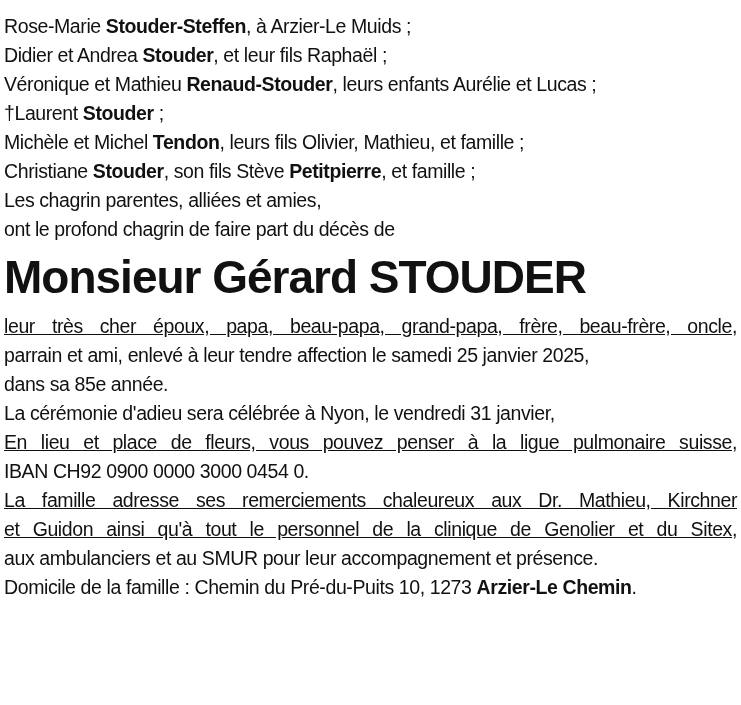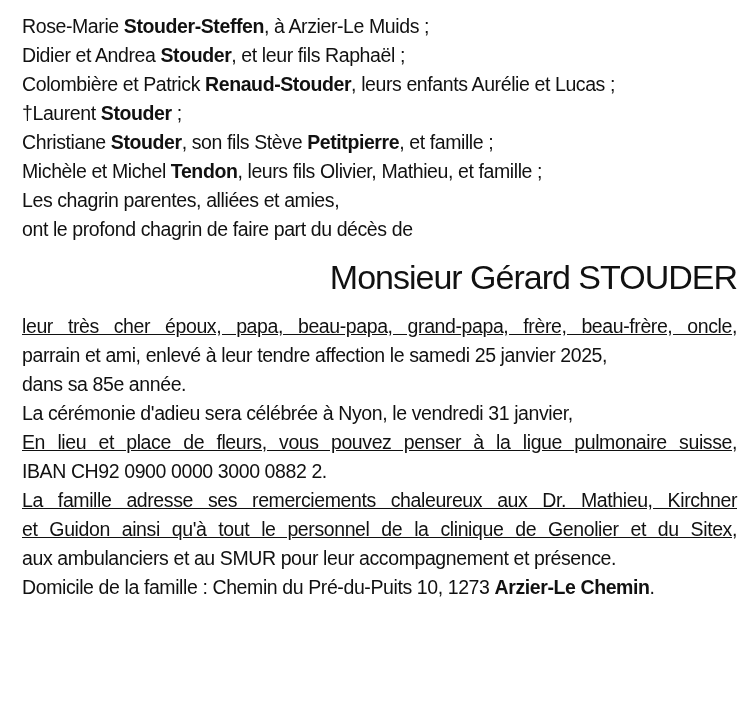--- a/index.html
+++ b/index.html
@@ -7,68 +7,68 @@
     padding: 0;
     background: #ffffff;
     width: 741px;
     height: 705px;
     overflow: hidden;
   }
   .sheet {
     box-sizing: border-box;
     width: 741px;
     height: 705px;
-    padding: 12px 4px 0 22px;
+    padding: 12px 4px 0 4px;
     background: #ffffff;
     color: #111111;
     font-family: "Liberation Sans", sans-serif;
     font-size: 19.5px;
     letter-spacing: -0.4px;
     line-height: 29px;
   }
   .line {
     white-space: nowrap;
     text-align: left;
   }
   .line.justify {
     text-align: justify;
     text-align-last: justify;
     text-decoration: underline;
   }
   .b { font-weight: 700; }
   .title {
-    font-size: 34px;
-    font-weight: 400;
+    font-size: 46px;
+    font-weight: 700;
     letter-spacing: -1px;
-    text-align: right;
+    text-align: left;
     line-height: 58px;
     margin: 4px 0 6px 0;
     white-space: nowrap;
   }
 </style>
 </head>
 <body>
 
 <div class="sheet">
   <div>
       <div class="line"><span>Rose-Marie </span><span class="b">Stouder-Steffen</span><span>, à Arzier-Le Muids ;</span></div>
       <div class="line"><span>Didier et Andrea </span><span class="b">Stouder</span><span>, et leur fils Raphaël ;</span></div>
-      <div class="line"><span>Colombière et Patrick </span><span class="b">Renaud-Stouder</span><span>, leurs enfants Aurélie et Lucas ;</span></div>
+      <div class="line"><span>Véronique et Mathieu </span><span class="b">Renaud-Stouder</span><span>, leurs enfants Aurélie et Lucas ;</span></div>
       <div class="line"><span>†Laurent </span><span class="b">Stouder</span><span> ;</span></div>
+      <div class="line"><span>Michèle et Michel </span><span class="b">Tendon</span><span>, leurs fils Olivier, Mathieu, et famille ;</span></div>
       <div class="line"><span>Christiane </span><span class="b">Stouder</span><span>, son fils Stève </span><span class="b">Petitpierre</span><span>, et famille ;</span></div>
-      <div class="line"><span>Michèle et Michel </span><span class="b">Tendon</span><span>, leurs fils Olivier, Mathieu, et famille ;</span></div>
       <div class="line"><span>Les chagrin parentes, alliées et amies,</span></div>
       <div class="line"><span>ont le profond chagrin de faire part du décès de</span></div>
     </div>
   <div class="title">Monsieur Gérard STOUDER</div>
   <div>
       <div class="line justify"><span>leur très cher époux, papa, beau-papa, grand-papa, frère, beau-frère, oncle,</span></div>
       <div class="line"><span>parrain et ami, enlevé à leur tendre affection le samedi 25 janvier 2025,</span></div>
       <div class="line"><span>dans sa 85e année.</span></div>
       <div class="line"><span>La cérémonie d'adieu sera célébrée à Nyon, le vendredi 31 janvier,</span></div>
       <div class="line justify"><span>En lieu et place de fleurs, vous pouvez penser à la ligue pulmonaire suisse,</span></div>
-      <div class="line"><span>IBAN CH92 0900 0000 3000 0882 2.</span></div>
+      <div class="line"><span>IBAN CH92 0900 0000 3000 0454 0.</span></div>
       <div class="line justify"><span>La famille adresse ses remerciements chaleureux aux Dr. Mathieu, Kirchner</span></div>
       <div class="line justify"><span>et Guidon ainsi qu'à tout le personnel de la clinique de Genolier et du Sitex,</span></div>
       <div class="line"><span>aux ambulanciers et au SMUR pour leur accompagnement et présence.</span></div>
       <div class="line"><span>Domicile de la famille : Chemin du Pré-du-Puits 10, 1273 </span><span class="b">Arzier-Le Chemin</span><span>.</span></div>
     </div>
 </div>
 
 </body></html>

